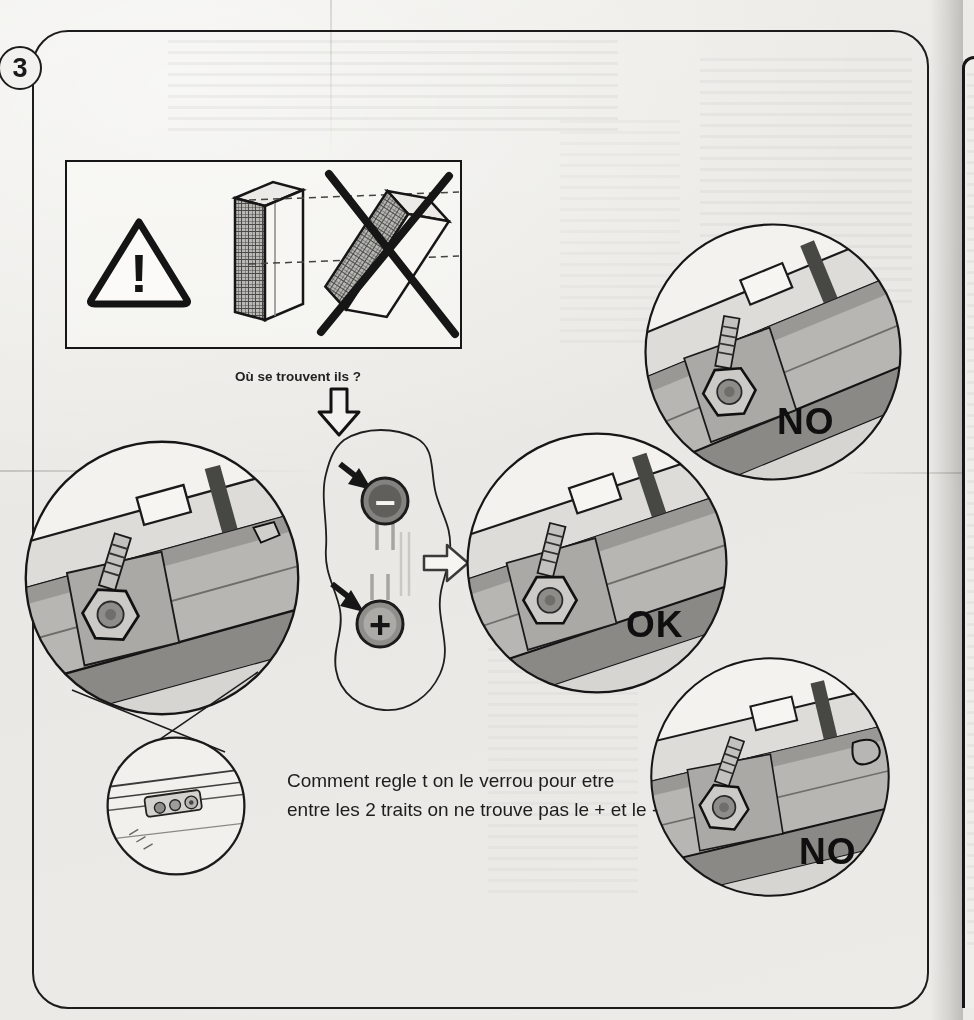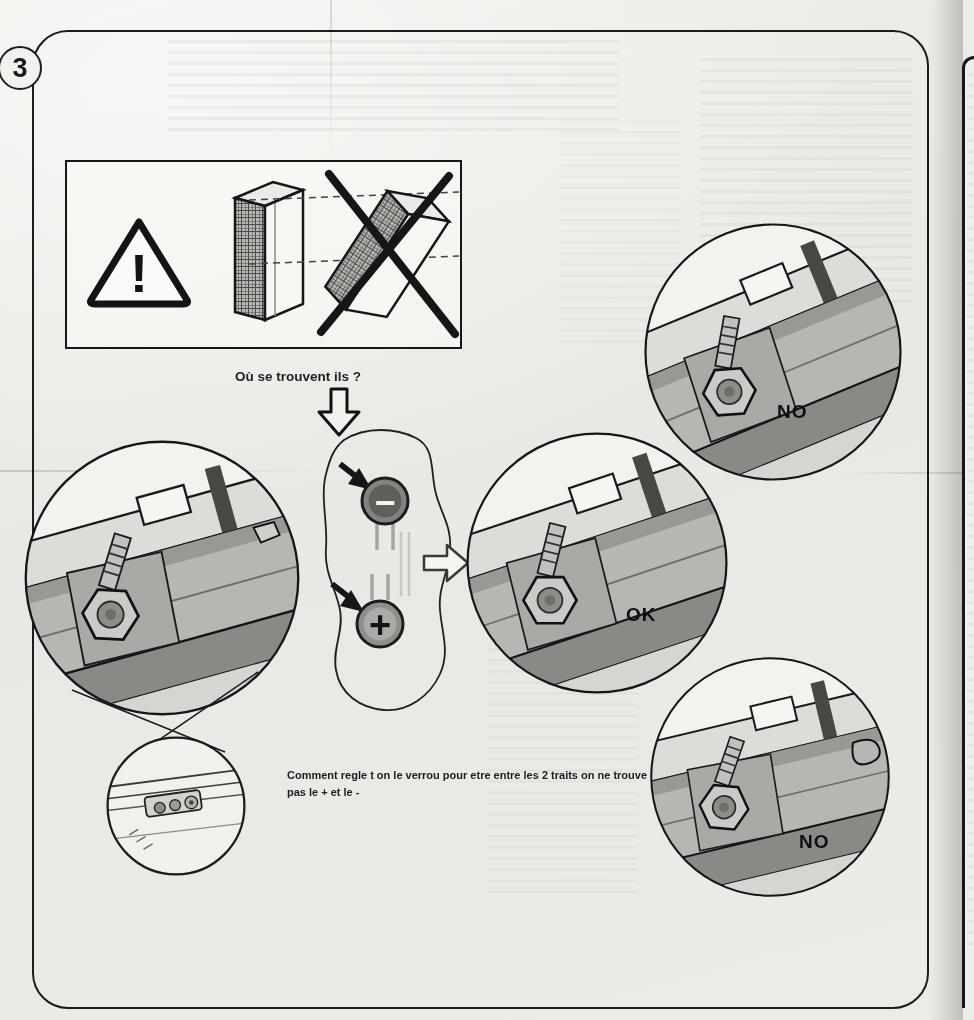--- a/index.html
+++ b/index.html
@@ -24,25 +24,25 @@
     display:flex;align-items:center;justify-content:center;
     font-size:27px;font-weight:700;
   }
   .warning-box{
     position:absolute;left:65px;top:160px;width:393px;height:185px;
     border:2.5px solid #161616;background:rgba(250,249,246,.55);
   }
   .question-label{position:absolute;left:235px;top:369px;font-size:13.5px;color:#222;font-weight:bold;}
   .annotation{
     position:absolute;left:287px;top:767px;width:372px;
-    font-size:11px;line-height:1.5;color:#1d1d1d;font-weight:bold;
+    font-size:19px;line-height:1.5;color:#1d1d1d;
   }
   .lens{position:absolute;}
   .lens-label{
-    position:absolute;font-weight:700;font-size:19px;letter-spacing:1px;color:#0f0f0f;
+    position:absolute;font-weight:700;font-size:37px;letter-spacing:1px;color:#0f0f0f;
   }
   .bleed{
     position:absolute;pointer-events:none;
     background:repeating-linear-gradient(180deg,
       rgba(110,110,104,.14) 0px, rgba(110,110,104,.14) 3px,
       rgba(0,0,0,0) 3px, rgba(0,0,0,0) 11px);
     filter:blur(.5px);
   }
   .gap-shadow{
     position:absolute;left:930px;top:0;width:33px;height:1020px;pointer-events:none;

